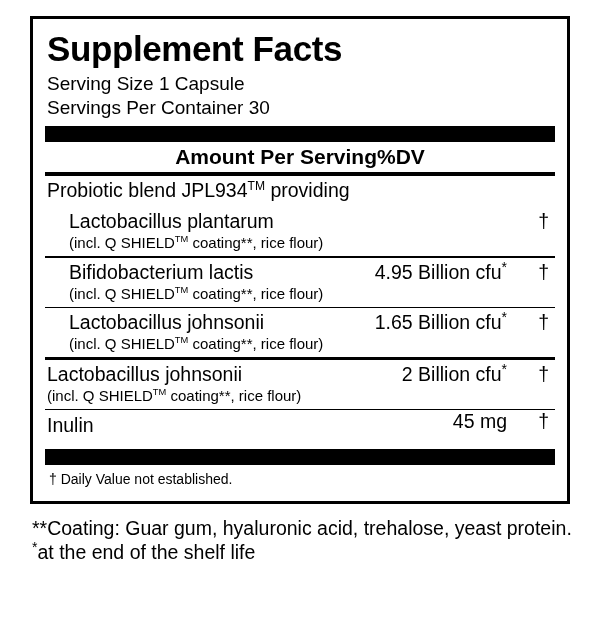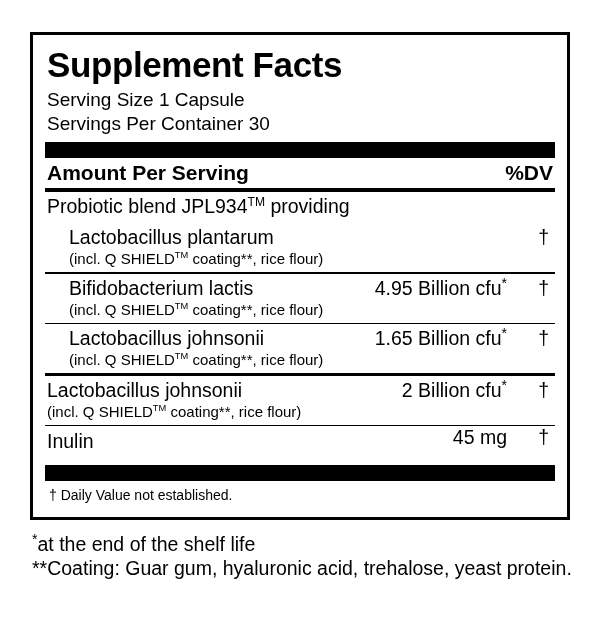--- a/index.html
+++ b/index.html
@@ -12,21 +12,20 @@
     height: 630px;
     font-family: "Liberation Sans", sans-serif;
     color: #000000;
     -webkit-font-smoothing: antialiased;
   }
   .page {
     position: relative;
     width: 600px;
     height: 510px;
     box-sizing: border-box;
-    margin-top: 16px;
   }
   .panel {
     position: absolute;
     left: 30px;
     top: 16px;
     width: 540px;
     box-sizing: border-box;
     border: 3px solid #000;
     background: #fff;
     padding: 10px 12px 8px 12px;
@@ -44,21 +43,21 @@
     margin-left: 2px;
     white-space: nowrap;
   }
   .bar-thick {
     height: 16px;
     background: #000;
     margin: 6px 0 0 0;
   }
   .row-amount {
     display: flex;
-    justify-content: space-between;
+    justify-content: center;
     align-items: baseline;
     font-weight: bold;
     font-size: 21px;
     padding: 3px 2px 3px 2px;
     border-bottom: 4px solid #000;
   }
   .hr-thin {
     height: 1.5px;
     background: #000;
     margin: 0;
@@ -207,17 +206,17 @@
       <span class="dv">†</span>
     </div>
 
     <div class="bar-thick"></div>
 
     <div class="footnote-row">† Daily Value not established.</div>
 
   </div>
 
   <div class="outside">
+    <p><span>**</span><span>Coating: Guar gum, hyaluronic acid, trehalose, yeast protein.</span></p>
     <p><sup class="star">*</sup><span>at the end of the shelf life</span></p>
-    <p><span>**</span><span>Coating: Guar gum, hyaluronic acid, trehalose, yeast protein.</span></p>
   </div>
 
 </div>
 
 </body></html>

